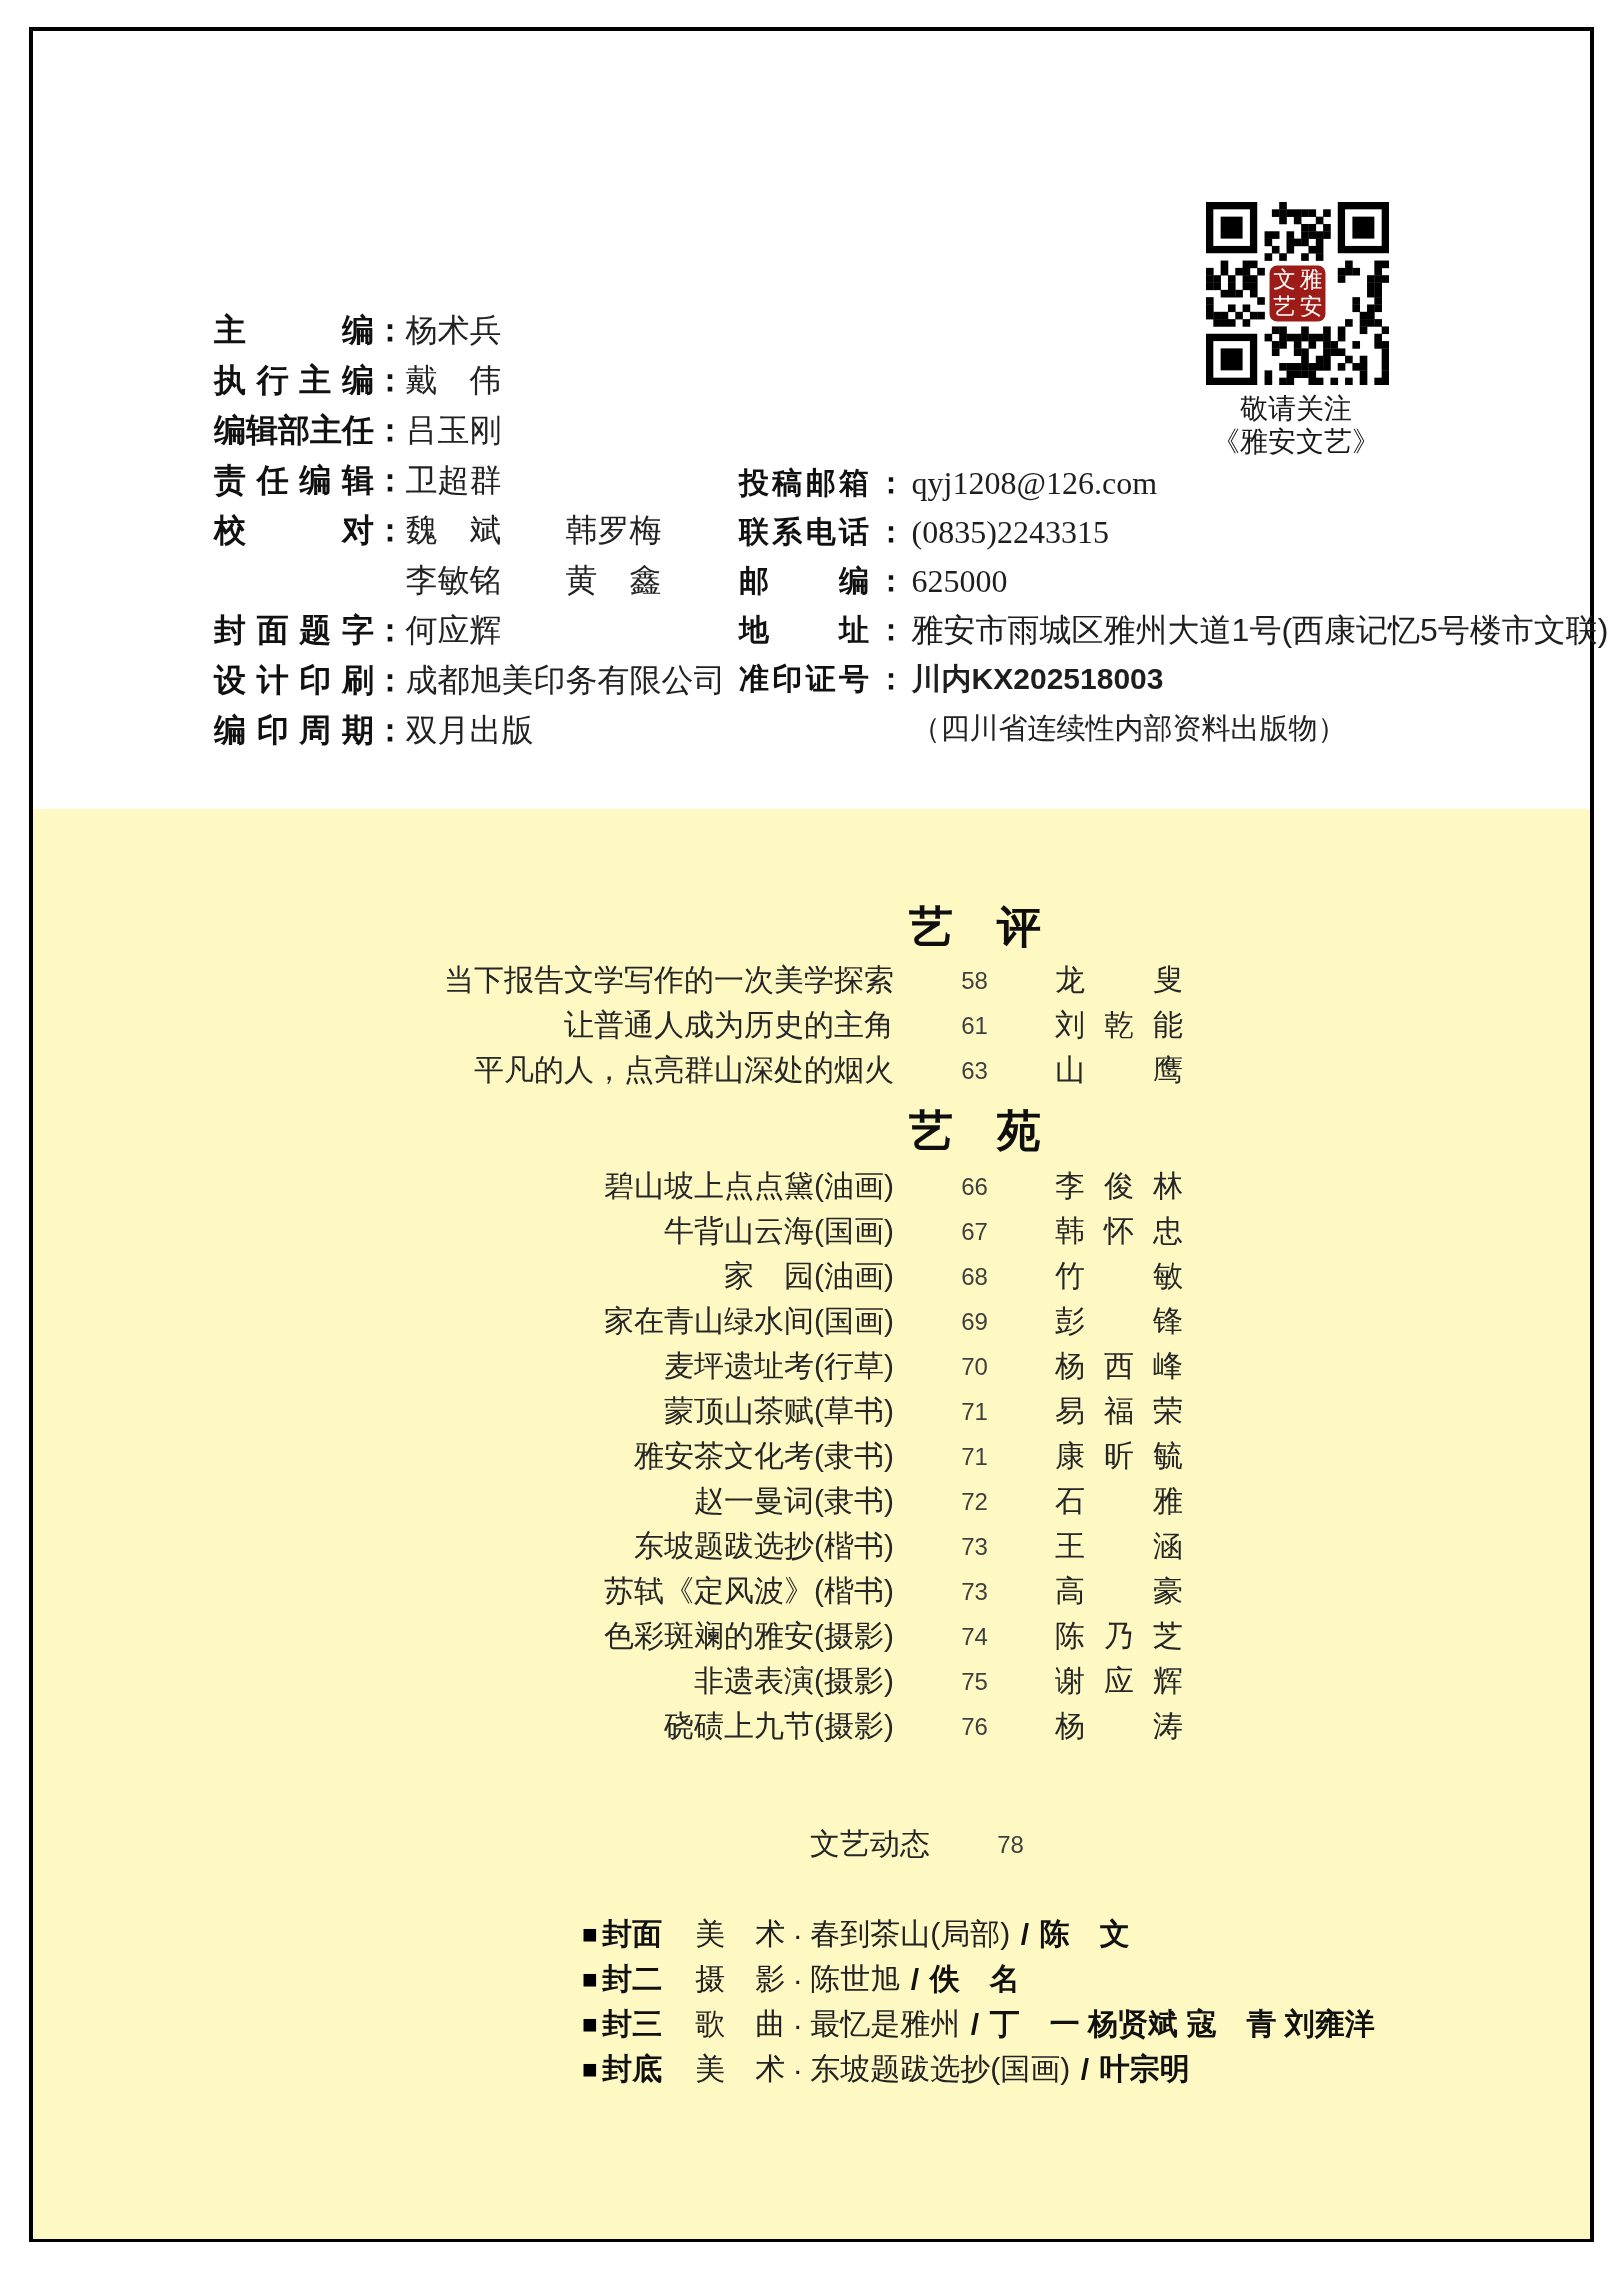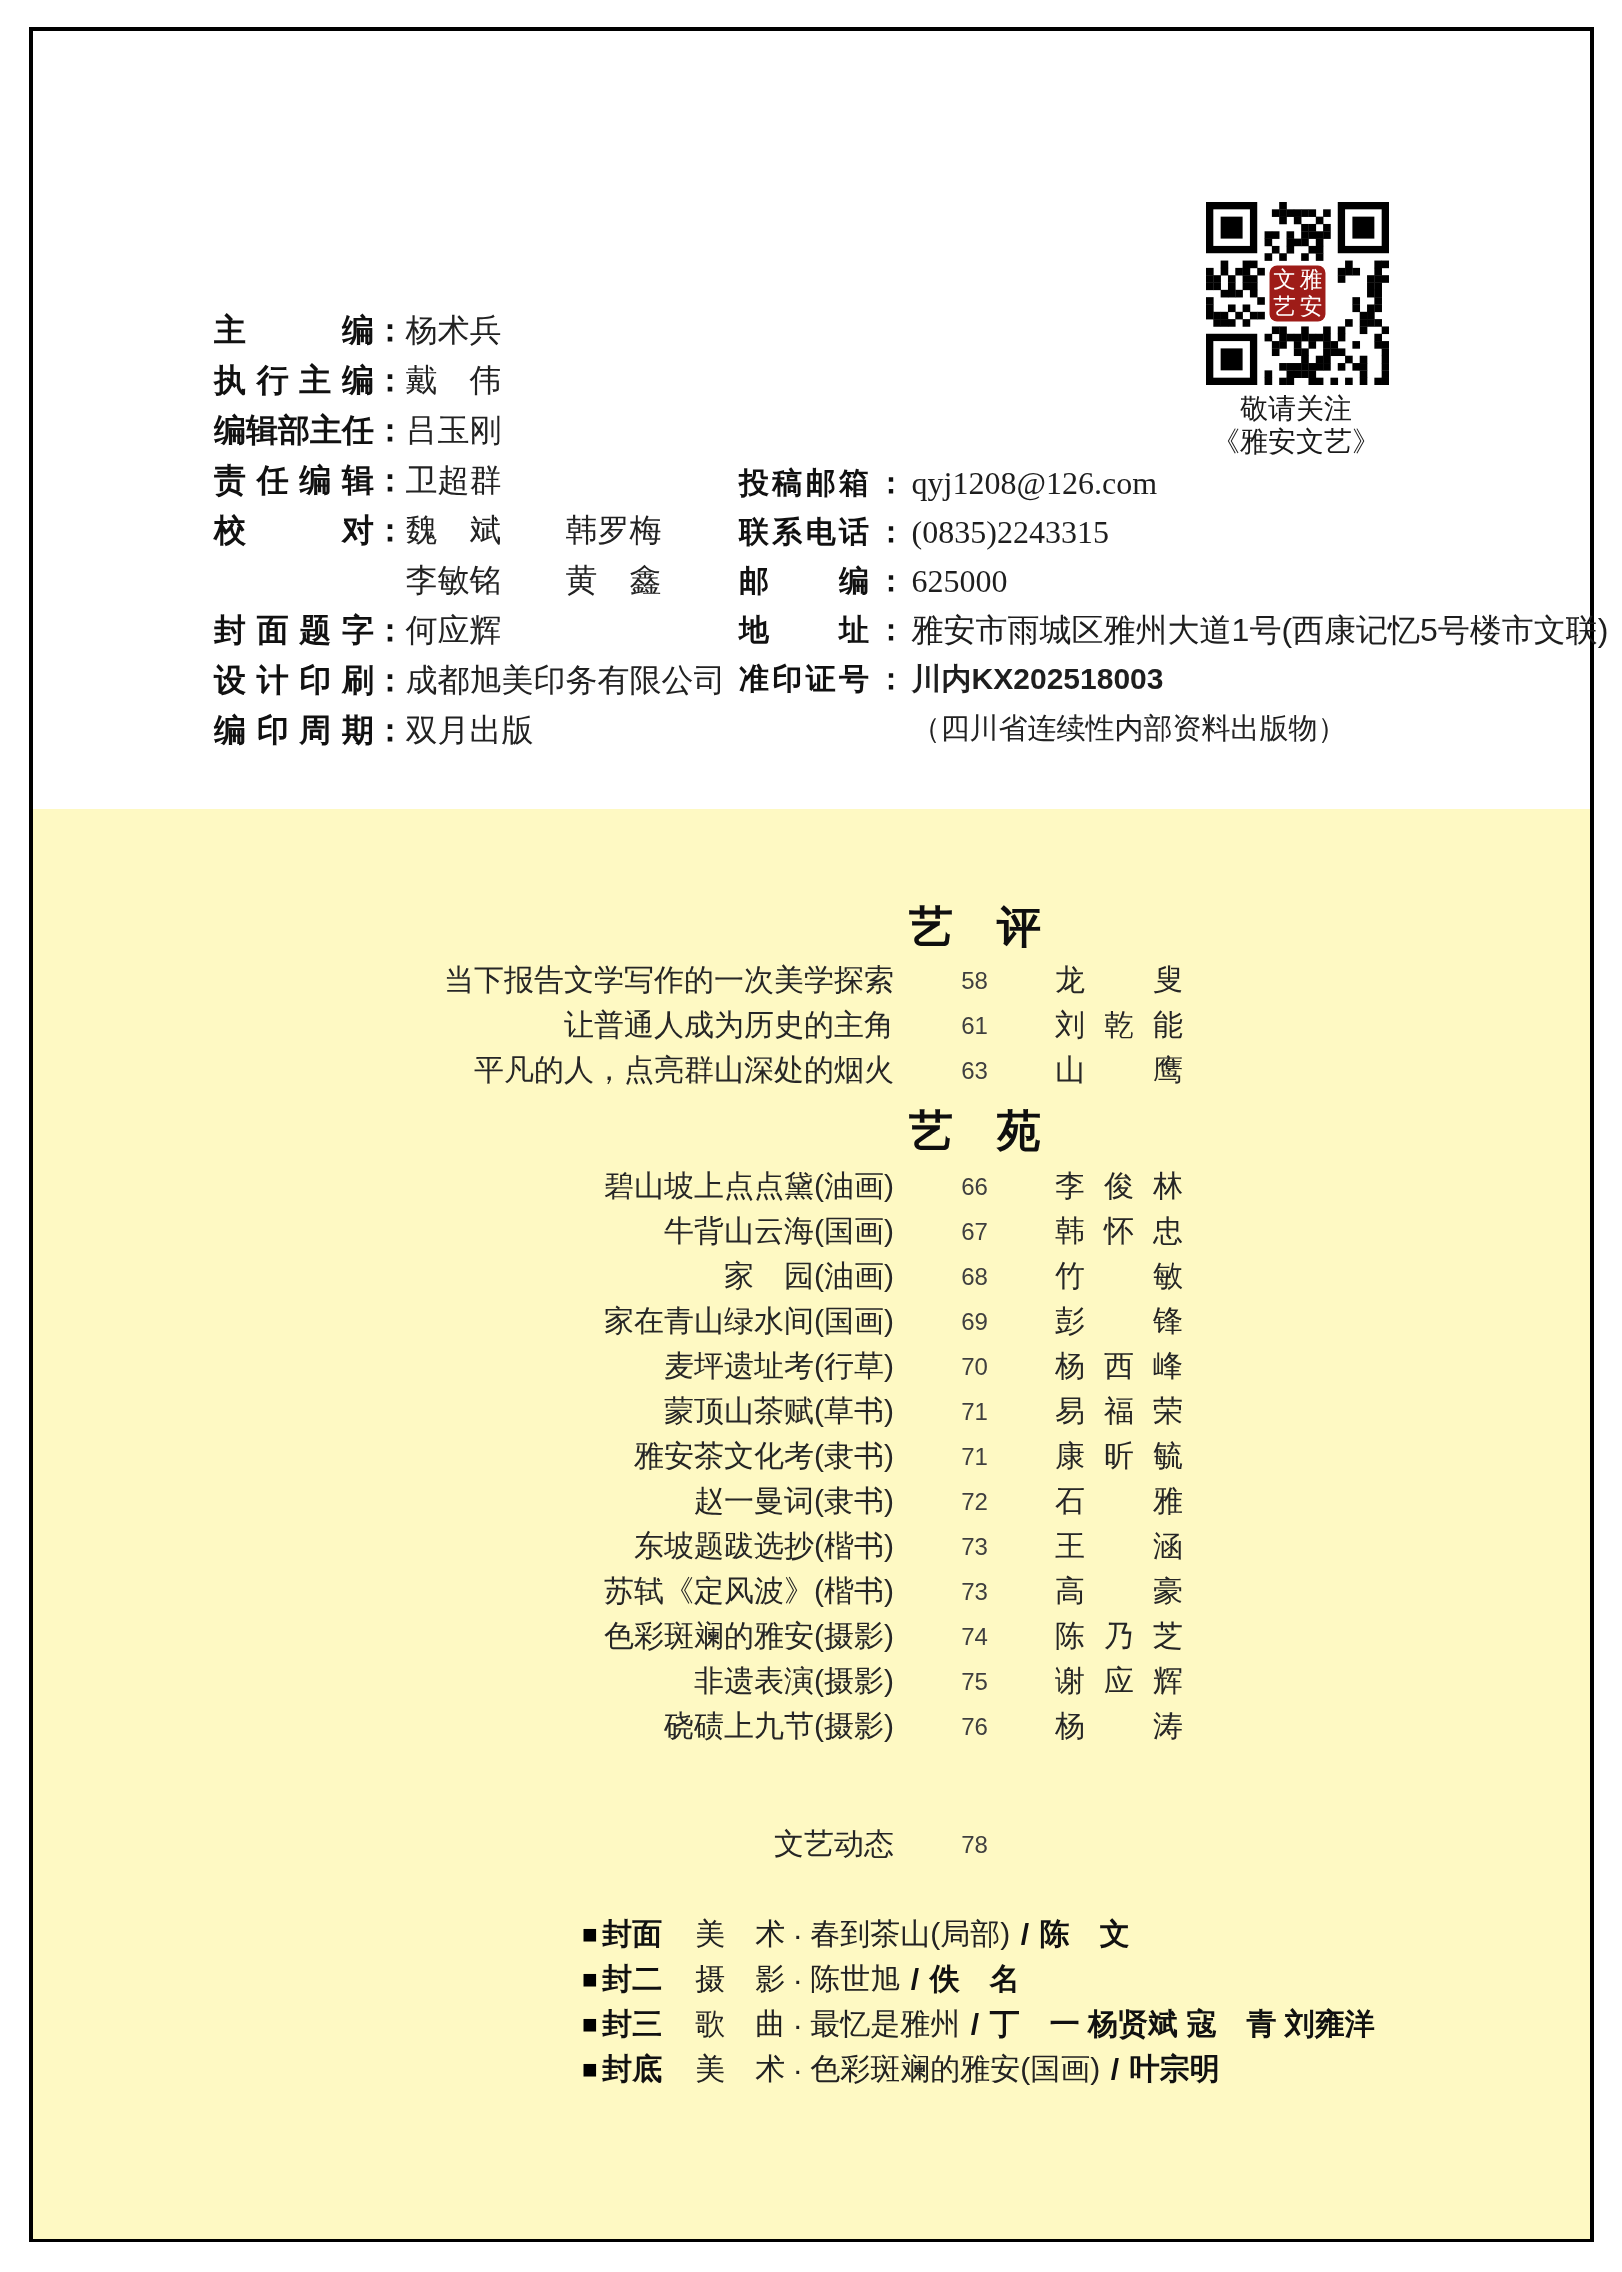--- a/index.html
+++ b/index.html
@@ -435,21 +435,21 @@
         <div class="t-page">75</div>
         <div class="t-author">谢应辉</div>
       </div>
       <div class="toc-row">
         <div class="t-title">硗碛上九节(摄影)</div>
         <div class="t-page">76</div>
         <div class="t-author">杨　涛</div>
       </div>
     </div>
 
-  <div class="toc-sec" style="top:1013px;">
+  <div class="toc-sec" style="top:1013px;margin-left:36px;">
     <div class="toc-row" style="height:45px;">
       <div class="t-title">文艺动态</div>
       <div class="t-page">78</div>
       <div class="t-author"></div>
     </div>
   </div>
 
   <div class="covers" id="covers">
       <div class="cov-row">
         <span class="cov-marker">■</span>
@@ -476,19 +476,19 @@
         <span class="cov-dot">·</span>
         <span class="cov-title">最忆是雅州</span>
         <span class="cov-slash">/</span>
         <span class="cov-authors">丁　一  杨贤斌  寇　青  刘雍洋</span>
       </div>
       <div class="cov-row">
         <span class="cov-marker">■</span>
         <span class="cov-label">封底</span>
         <span class="cov-cat">美　术</span>
         <span class="cov-dot">·</span>
-        <span class="cov-title">色彩斑斓的雅安(国画)</span>
+        <span class="cov-title">东坡题跋选抄(国画)</span>
         <span class="cov-slash">/</span>
         <span class="cov-authors">叶宗明</span>
       </div>
     </div>
 </div>
 
 
 </body></html>

